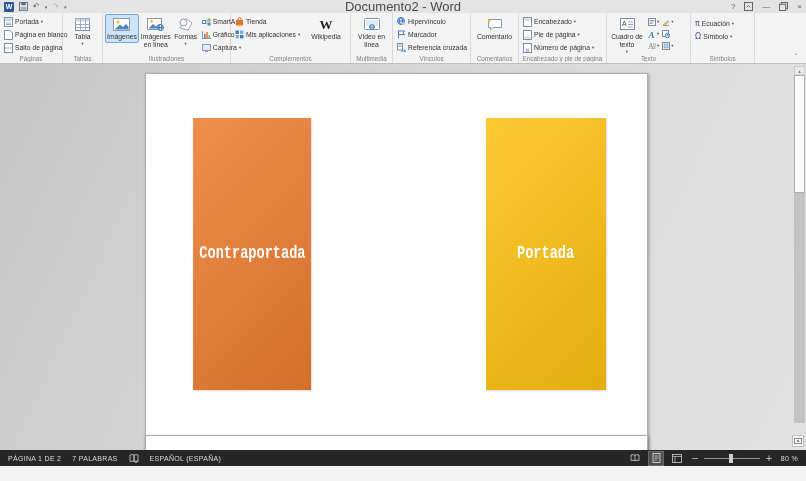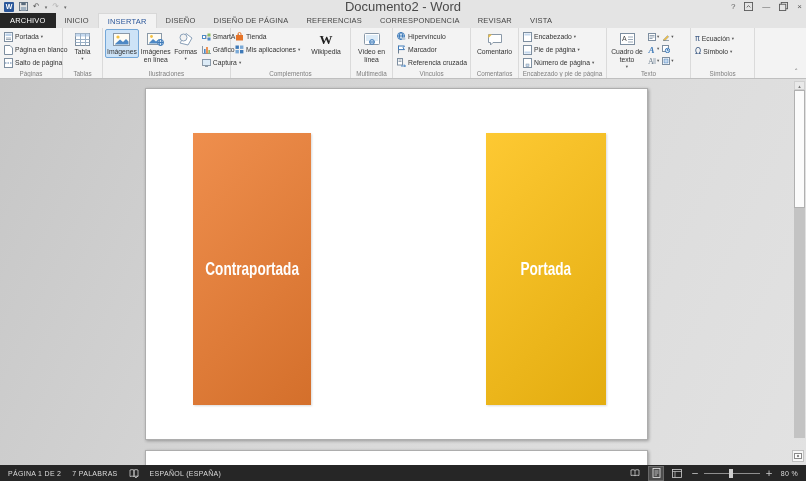--- a/index.html
+++ b/index.html
@@ -38,21 +38,21 @@
   .arrow { font-family:"DejaVu Sans",sans-serif; font-size:4.5px; color:#555; }
   .glyph-w { font-family:"Liberation Serif",serif; font-size:13px; font-weight:bold; color:#222; line-height:1; }
   .sym { font-family:"DejaVu Sans",sans-serif; font-size:8px; color:#3e5b85; line-height:1; }
   .icongrid { display:grid; grid-template-columns:auto auto; gap:1px 3px; padding-top:2px; margin-left:3px; }
   .icell { display:flex; align-items:center; gap:1px; height:11px; }
   .ribbon-fill { flex:1; position:relative; }
   .collapse { position:absolute; right:8px; bottom:2px; font-family:"DejaVu Sans",sans-serif; font-size:7px; color:#666; }
   
   .docarea { position:relative; height:386px; background:linear-gradient(115deg,#c6c6c6 0%,#d8d8d8 45%,#e2e2e2 100%); overflow:hidden; }
   .page { position:absolute; left:145px; width:503px; background:#fff; border:1px solid #adadad; box-shadow:1px 1px 3px rgba(0,0,0,.3); }
-  .page1 { top:9px; height:352px; }
+  .page1 { top:9px; height:408px;font-family:Liberation Mono, monospace; }
   .page2 { top:371px; height:18px; }
   .doc-box { position:absolute; display:flex; align-items:center; justify-content:center;
     background-image:linear-gradient(135deg,rgba(255,255,255,.14),rgba(0,0,0,.10)); box-shadow:1px 1px 2px rgba(0,0,0,.15); }
   .doc-box .blabel { color:#fff; font-weight:bold; font-size:16px; white-space:nowrap; transform:scaleX(.85) scaleY(1.12); }
   .box-0 { left:47px; top:44px; width:118px; height:272px; }
   .box-1 { left:196px; top:41px; width:119px; height:274px; }
   .box-2 { left:340px; top:44px; width:120px; height:272px; }
   
   .tooltip { position:absolute; left:97px; top:3px; width:158px; background:#fff; border:1px solid #bdbdbd;
     box-shadow:2px 2px 4px rgba(0,0,0,.25); padding:5px 7px 4px; z-index:10; }
@@ -109,31 +109,20 @@
       </svg>
       <span>—</span>
       <svg width="9" height="9" viewBox="0 0 10 10">
         <rect x="2.5" y="0.5" width="7" height="7" fill="none" stroke="#5a5a5a"></rect>
         <rect x="0.5" y="2.5" width="7" height="7" fill="#e4e4e4" stroke="#5a5a5a"></rect>
       </svg>
       <span>×</span>
     </div>
   </div>
 
-  <div class="tabrow">
-    <span class="tab tab-file">ARCHIVO</span>
-    <span class="tab">INICIO</span>
-    <span class="tab active">INSERTAR</span>
-    <span class="tab">DISEÑO</span>
-    <span class="tab">DISEÑO DE PÁGINA</span>
-    <span class="tab">REFERENCIAS</span>
-    <span class="tab">CORRESPONDENCIA</span>
-    <span class="tab">REVISAR</span>
-    <span class="tab">VISTA</span>
-  </div>
 
   <div class="ribbon">
 
     <div class="rgroup" style="width:63px">
       <div class="scol">
         <div class="srow">
           <svg width="9" height="10" viewBox="0 0 9 10">
               <rect x="0.5" y="0.5" width="8" height="9" fill="#fff" stroke="#7d8ea0"></rect>
               <rect x="1.5" y="1.5" width="6" height="2.5" fill="#bcd2ea"></rect>
               <line x1="2" y1="6" x2="7" y2="6" stroke="#9aa8b6"></line>

